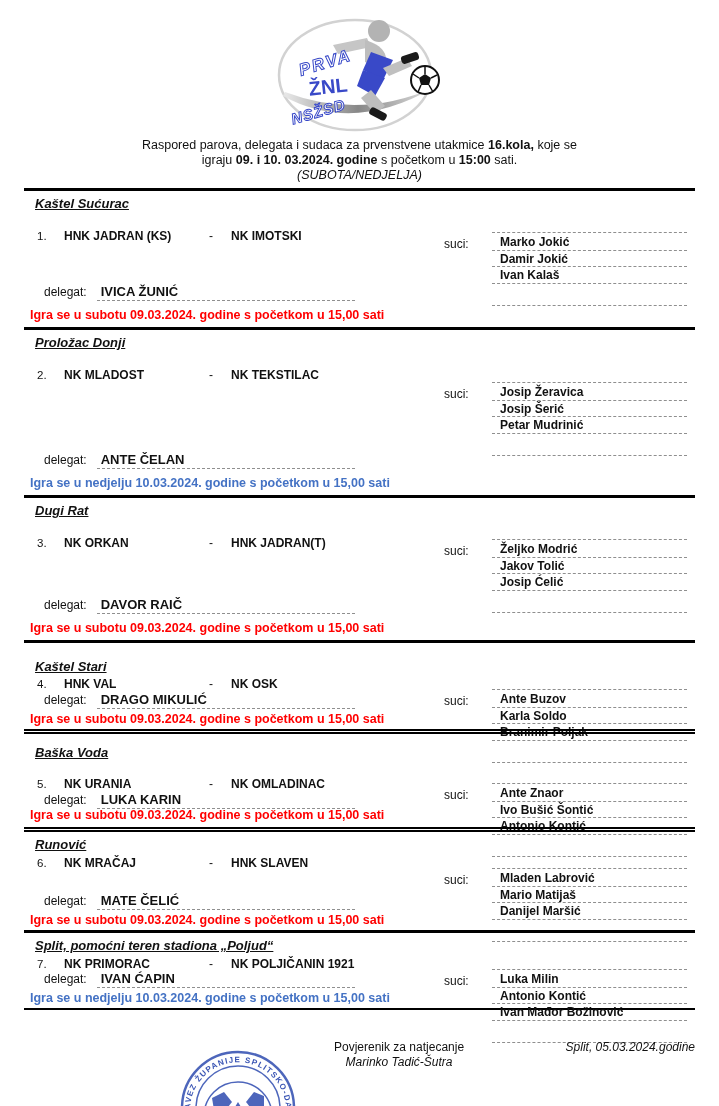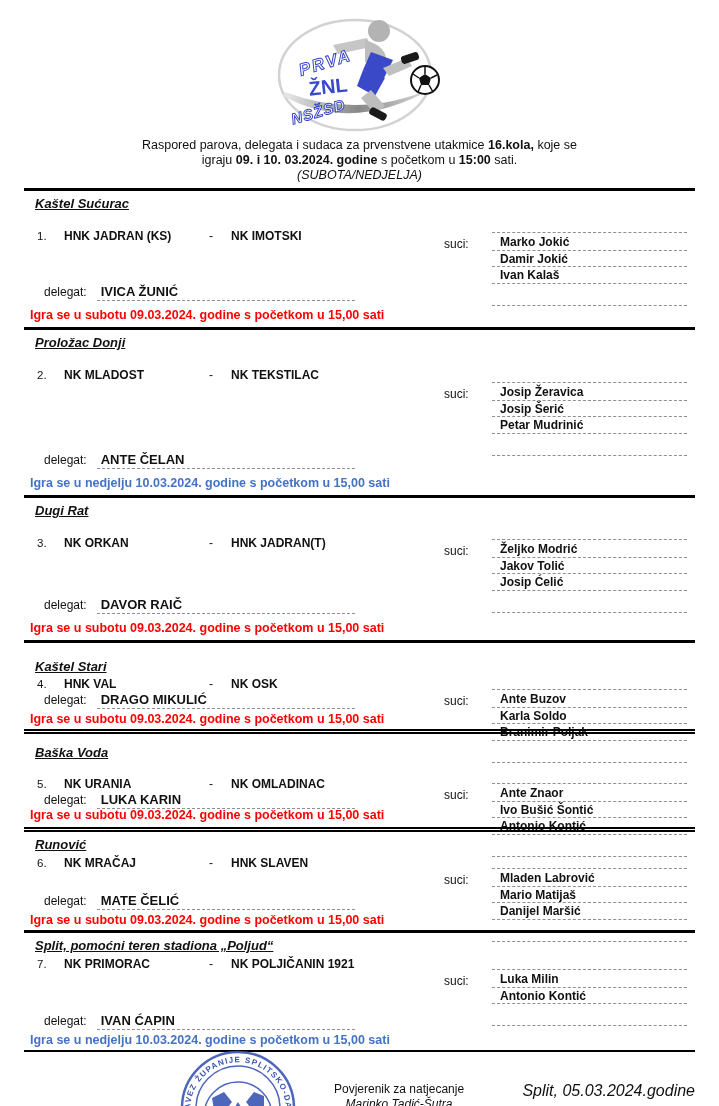--- a/index.html
+++ b/index.html
@@ -16,21 +16,21 @@
   .intro { text-align:center; font-size:12.5px; line-height:1.18; }
   .intro .b { font-weight:bold; }
   .intro .it { font-style:italic; }
   
   .sheet { margin:0 24px; }
   .sheet { margin-top:6px; }
   section.msec { position:relative; border-top:3px solid #000; }
   section.sec5, section.sec6 { border-top:5px double #000; }
   section.sec7 { border-bottom:2px solid #000; }
   .sec1{height:139px}.sec2{height:168px}.sec3{height:145px}.sec4{height:89px}
-  .sec5{height:98px}.sec6{height:103px}.sec7{height:122px}
+  .sec5{height:98px}.sec6{height:103px}.sec7{height:80px}
 
   .venue {
     position:absolute; left:11px; top:5px;
     font-weight:bold; font-style:italic; font-size:13px;
     text-decoration:underline;
   }
   .sec4 .venue { top:16px; }
   .sec5 .venue { top:11px; }
 
   .match-row { position:absolute; left:13px; top:38px; display:flex; align-items:baseline; }
@@ -69,21 +69,21 @@
     white-space:nowrap;
   }
   .note { position:absolute; left:6px; bottom:5px; font-weight:bold; font-size:12.5px; white-space:nowrap; }
   .compact .note { bottom:3px; }
 
   
   .footer { position:relative; height:98px; margin:0 24px; }
   .f-block { position:absolute; top:30px; text-align:center; font-size:12px; line-height:1.25; }
   .f-left  { left:82px; }
   .f-mid   { left:310px; }
-  .f-right { right:0px; top:30px; position:absolute; font-size:16px; font-style:italic;margin-left:42px; }
+  .f-right { right:0px; top:30px; position:absolute; font-size:12px; font-style:italic;margin-left:42px; }
   .f-name  { font-style:italic; }
   .stamp   { position:absolute; left:176px; top:1046px; }
 </style>
 </head>
 <body>
 
 <div class="logo-wrap">
   <svg width="170" height="114" viewBox="0 0 170 114">
     <defs>
       <linearGradient id="swoosh" x1="0" y1="0" x2="1" y2="0">
@@ -284,20 +284,21 @@
       <span class="home">NK PRIMORAC</span>
       <span class="dash">-</span>
       <span class="away">NK POLJIČANIN 1921</span>
     </div>
     <div class="suci-block">
       <span class="suci-label">suci:</span>
       <div class="ref-lines">
         <div class="ref-top"></div>
         <div class="ref-name">Luka Milin</div>
         <div class="ref-name">Antonio Kontić</div>
+        <div class="ref-name">Ivan Mađor Božinović</div>
         <div class="ref-empty"></div>
       </div>
     </div>
     <div class="delegat-row">
       <span class="delegat-label">delegat:</span>
       <span class="delegat-name">IVAN ĆAPIN</span>
     </div>
     <div class="note" style="color: rgb(68, 114, 196);">Igra se u nedjelju 10.03.2024. godine s početkom u 15,00 sati</div>
   </section>
 </div>

